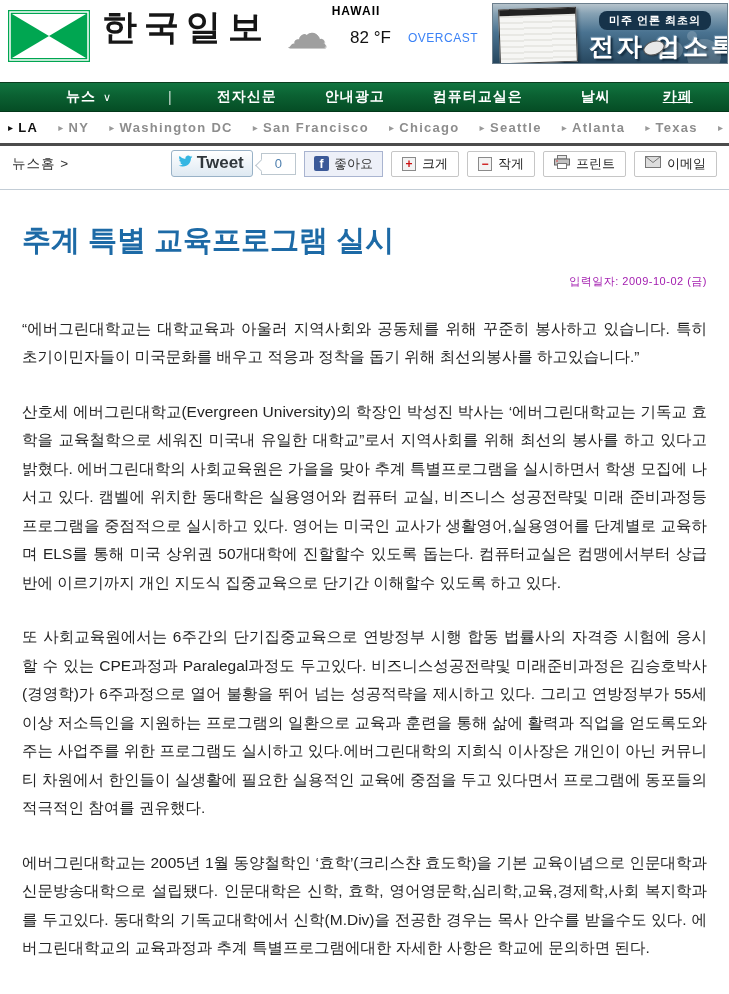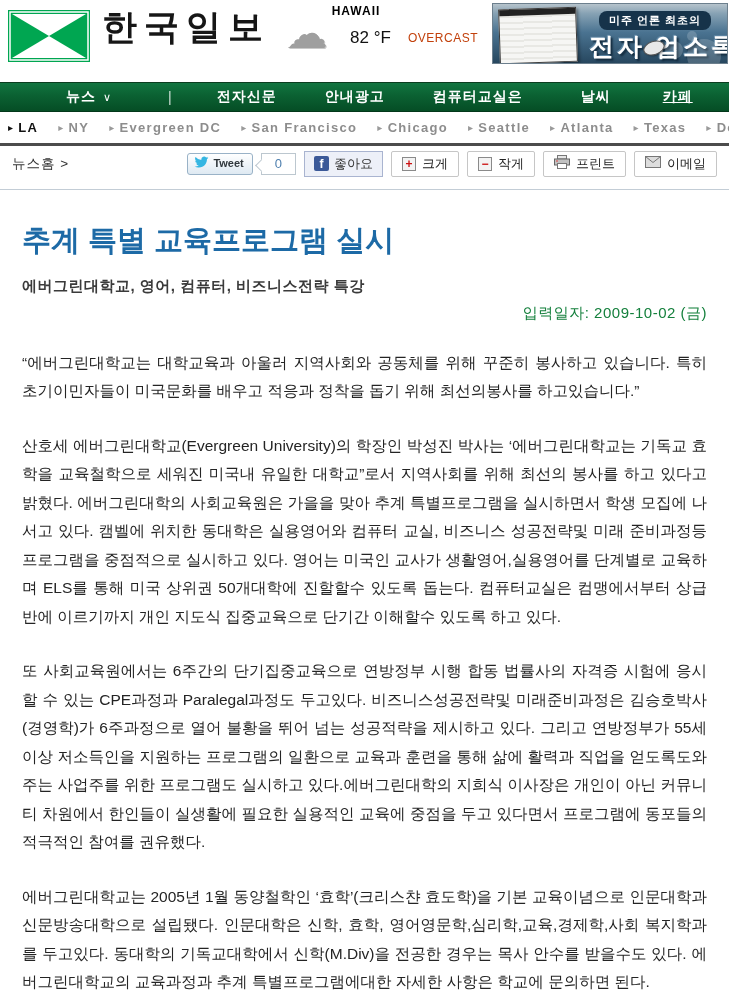--- a/index.html
+++ b/index.html
@@ -13,21 +13,21 @@
   .logo{ position:absolute; left:8px; top:10px; display:flex; align-items:flex-start; cursor:pointer;}
   .logo svg{ display:block; }
   .logo-text{ margin-left:12px; }
   .logo-kr{ font-size:35px; font-weight:bold; color:#161616; letter-spacing:7px; line-height:34px; white-space:nowrap;}
   .logo-en{ font-size:16.5px; font-weight:bold; color:#161616; letter-spacing:1.2px; line-height:18px; white-space:nowrap;}
   .weather-region{ position:absolute; left:306px; top:4px; width:100px; text-align:center;
     font-size:12px; font-weight:bold; letter-spacing:1px; color:#000;}
   .cloud-icon{ position:absolute; left:286px; top:10px; font-size:42px; color:#9f9f9f;
     text-shadow:1px 1px 0 #c9c9c9; line-height:48px;}
   .weather-temp{ position:absolute; left:350px; top:28px; font-size:17px; color:#111; white-space:nowrap;}
-  .weather-cond{ position:absolute; left:408px; top:31px; font-size:12px; letter-spacing:0.5px; color:#c2410c;}
+  .weather-cond{ position:absolute; left:408px; top:31px; font-size:12px; letter-spacing:0.5px; color:#3b82f6;}
   
   .banner{ position:absolute; right:1px; top:3px; width:236px; height:61px; overflow:hidden;
     background:linear-gradient(180deg,#b6c3cc 0%,#87a2b4 16%,#4a7391 48%,#27475f 100%);
     border:1px solid #6c7f8d; cursor:pointer;}
   .banner-paper{ position:absolute; left:6px; top:4px; width:78px; height:55px; background:#f4f4f2;
     border:1px solid #3a3a3a; transform:rotate(-2deg);
     background-image:repeating-linear-gradient(180deg,#e8e8e4 0 2px,#f6f6f4 2px 6px);
     box-shadow:2px 2px 3px rgba(0,0,0,.35);}
   .banner-paper::before{ content:""; position:absolute; left:0; top:0; right:0; height:6px; background:#222; }
   .banner-line1{ position:absolute; left:106px; top:7px; padding:2px 10px; background:#16334a;
@@ -57,38 +57,38 @@
     letter-spacing:1.3px; color:#8d8d8d; cursor:pointer;}
   .city .arr{ font-style:normal; font-size:10px; margin-right:4px; color:#9a9a9a; }
   .city.active{ color:#111; } .city.active .arr{ color:#111; }
   
   .toolbar{ height:44px; display:flex; align-items:center; justify-content:space-between;
     padding:0 12px 8px 12px; border-bottom:1px solid #c3cdd6; background:#fff;}
   .crumb{ font-size:13.5px; letter-spacing:1px; color:#333; cursor:pointer;}
   .tools{ display:flex; align-items:center; gap:8px; }
   .tweet-btn{ display:flex; align-items:center; gap:4px; padding:2px 8px 3px 6px;
     border:1px solid #99b2c7; border-radius:3px; background:linear-gradient(#ffffff,#dee9f2);
-    font-size:11px; font-weight:bold; color:#30373c; cursor:pointer;}
+    font-size:17px; font-weight:bold; color:#30373c; cursor:pointer;}
   .tweet-count{ position:relative; padding:2px 13px 3px; border:1px solid #bcc7cf; background:#fff;
     font-size:13px; color:#4e7fae; cursor:pointer;}
   .tweet-count::before{ content:""; position:absolute; left:-5px; top:7px; width:8px; height:8px;
     background:#fff; border-left:1px solid #bcc7cf; border-bottom:1px solid #bcc7cf; transform:rotate(45deg);}
   .like-btn{ display:flex; align-items:center; gap:5px; padding:3px 9px; background:#edf0f8;
     border:1px solid #a9b4d0; font-size:13px; color:#333; cursor:pointer;}
   .fb-badge{ width:15px; height:15px; background:#3b5998; color:#fff; font-weight:bold; font-size:12px;
     display:flex; align-items:center; justify-content:center; border-radius:2px;}
   .gbtn{ display:flex; align-items:center; gap:6px; padding:3px 10px; background:#fff;
     border:1px solid #c6c6c6; border-radius:2px; font-size:13px; color:#222; cursor:pointer;}
   .box-ic{ width:14px; height:14px; border:1px solid #8a8a8a; background:#f3f3f3; display:flex;
     align-items:center; justify-content:center; font-size:12px; font-weight:bold; color:#cc1111; line-height:1;}
   
   .article{ padding:0 22px; }
   .title{ margin-top:33px; font-size:29px; font-weight:bold; color:#1d6aa6; line-height:1.2; }
   .subtitle{ margin-top:19px; font-size:15px; font-weight:bold; color:#3a3a3a; letter-spacing:0.5px;}
-  .date{ margin-top:8px; text-align:right; font-size:15px; color:#15803d; letter-spacing:0.5px;}
+  .date{ margin-top:16px; text-align:right; font-size:11px; color:#a21caf; letter-spacing:0.5px;}
   .body p{ margin:26px 0 0; font-size:15.5px; line-height:28.5px; color:#242424; text-align:justify;
     word-break:break-all;}
 </style>
 </head>
 <body>
 
 <div class="page">
 
   <div class="header">
     <div class="logo">
@@ -136,21 +136,21 @@
     <span class="city active">
         <i class="arr">▸</i>
         <span>LA</span>
       </span>
     <span class="city">
         <i class="arr">▸</i>
         <span>NY</span>
       </span>
     <span class="city">
         <i class="arr">▸</i>
-        <span>Evergreen DC</span>
+        <span>Washington DC</span>
       </span>
     <span class="city">
         <i class="arr">▸</i>
         <span>San Francisco</span>
       </span>
     <span class="city">
         <i class="arr">▸</i>
         <span>Chicago</span>
       </span>
     <span class="city">
@@ -213,21 +213,20 @@
               <path d="M0.5,0.5 L8,6.5 L15.5,0.5" fill="none" stroke="#777"></path>
             </svg>
         </span>
         <span>이메일</span>
       </span>
     </span>
   </div>
 
   <div class="article">
     <h1 class="title">추계 특별 교육프로그램 실시</h1>
-    <div class="subtitle">에버그린대학교, 영어, 컴퓨터, 비즈니스전략 특강</div>
     <div class="date">입력일자: 2009-10-02 (금)</div>
     <div class="body">
       <p>“에버그린대학교는 대학교육과 아울러 지역사회와 공동체를 위해 꾸준히 봉사하고 있습니다. 특히 초기이민자들이 미국문화를 배우고 적응과 정착을 돕기 위해 최선의봉사를 하고있습니다.”</p>
       <p>산호세 에버그린대학교(Evergreen University)의 학장인 박성진 박사는 ‘에버그린대학교는 기독교 효학을 교육철학으로 세워진 미국내 유일한 대학교”로서 지역사회를 위해 최선의 봉사를 하고 있다고 밝혔다. 에버그린대학의 사회교육원은 가을을 맞아 추계 특별프로그램을 실시하면서 학생 모집에 나서고 있다. 캠벨에 위치한 동대학은 실용영어와 컴퓨터 교실, 비즈니스 성공전략및 미래 준비과정등 프로그램을 중점적으로 실시하고 있다. 영어는 미국인 교사가 생활영어,실용영어를 단계별로 교육하며 ELS를 통해 미국 상위권 50개대학에 진할할수 있도록 돕는다. 컴퓨터교실은 컴맹에서부터 상급반에 이르기까지 개인 지도식 집중교육으로 단기간 이해할수 있도록 하고 있다.</p>
       <p>또 사회교육원에서는 6주간의 단기집중교육으로 연방정부 시행 합동 법률사의 자격증 시험에 응시할 수 있는 CPE과정과 Paralegal과정도 두고있다. 비즈니스성공전략및 미래준비과정은 김승호박사(경영학)가 6주과정으로 열어 불황을 뛰어 넘는 성공적략을 제시하고 있다. 그리고 연방정부가 55세이상 저소득인을 지원하는 프로그램의 일환으로 교육과 훈련을 통해 삶에 활력과 직업을 얻도록도와주는 사업주를 위한 프로그램도 실시하고 있다.에버그린대학의 지희식 이사장은 개인이 아닌 커뮤니티 차원에서 한인들이 실생활에 필요한 실용적인 교육에 중점을 두고 있다면서 프로그램에 동포들의 적극적인 참여를 권유했다.</p>
       <p>에버그린대학교는 2005년 1월 동양철학인 ‘효학’(크리스챤 효도학)을 기본 교육이념으로 인문대학과 신문방송대학으로 설립됐다. 인문대학은 신학, 효학, 영어영문학,심리학,교육,경제학,사회 복지학과를 두고있다. 동대학의 기독교대학에서 신학(M.Div)을 전공한 경우는 목사 안수를 받을수도 있다. 에버그린대학교의 교육과정과 추계 특별프로그램에대한 자세한 사항은 학교에 문의하면 된다.</p>
 
     </div>
 
   </div>

